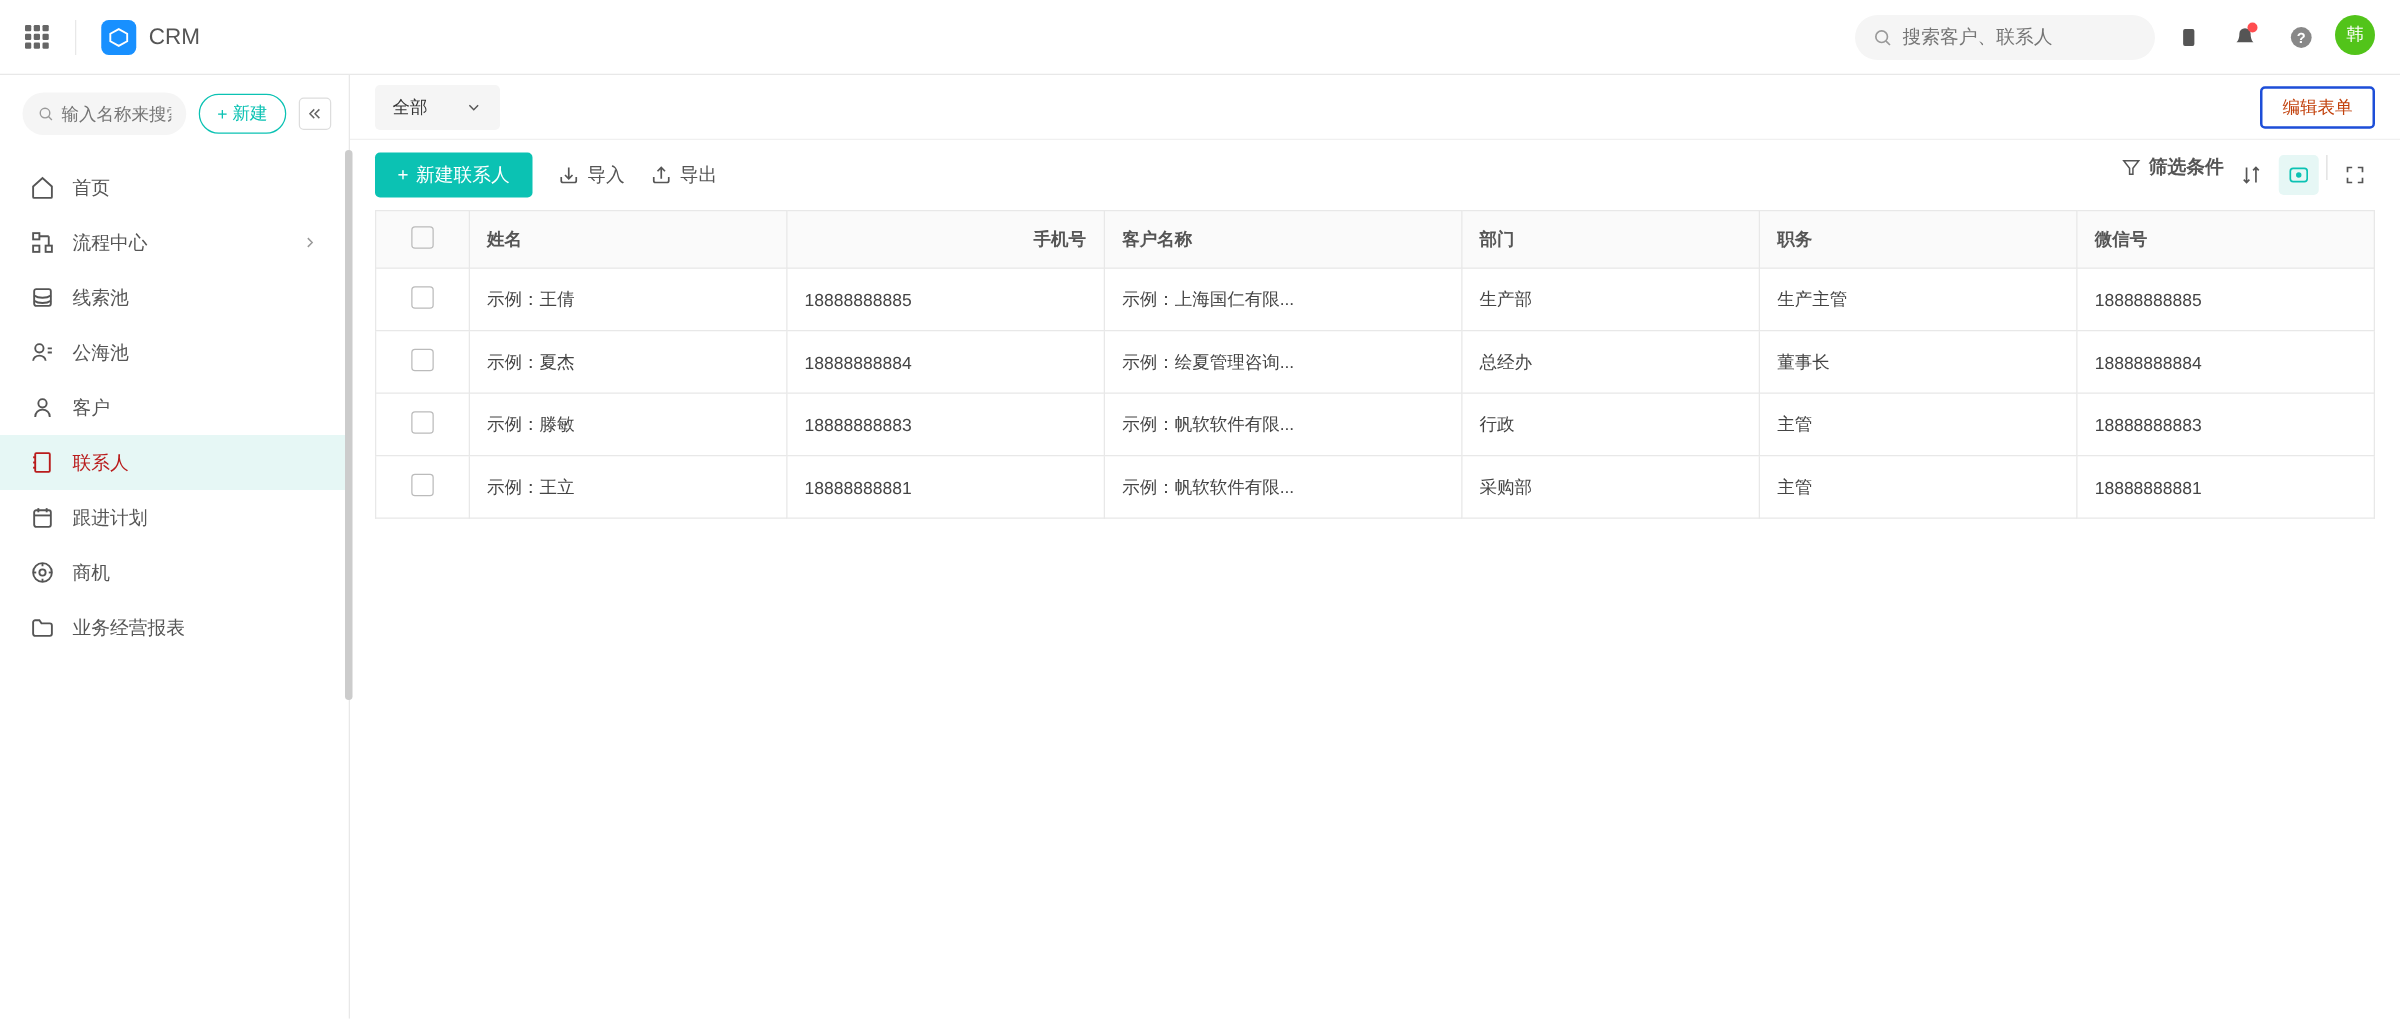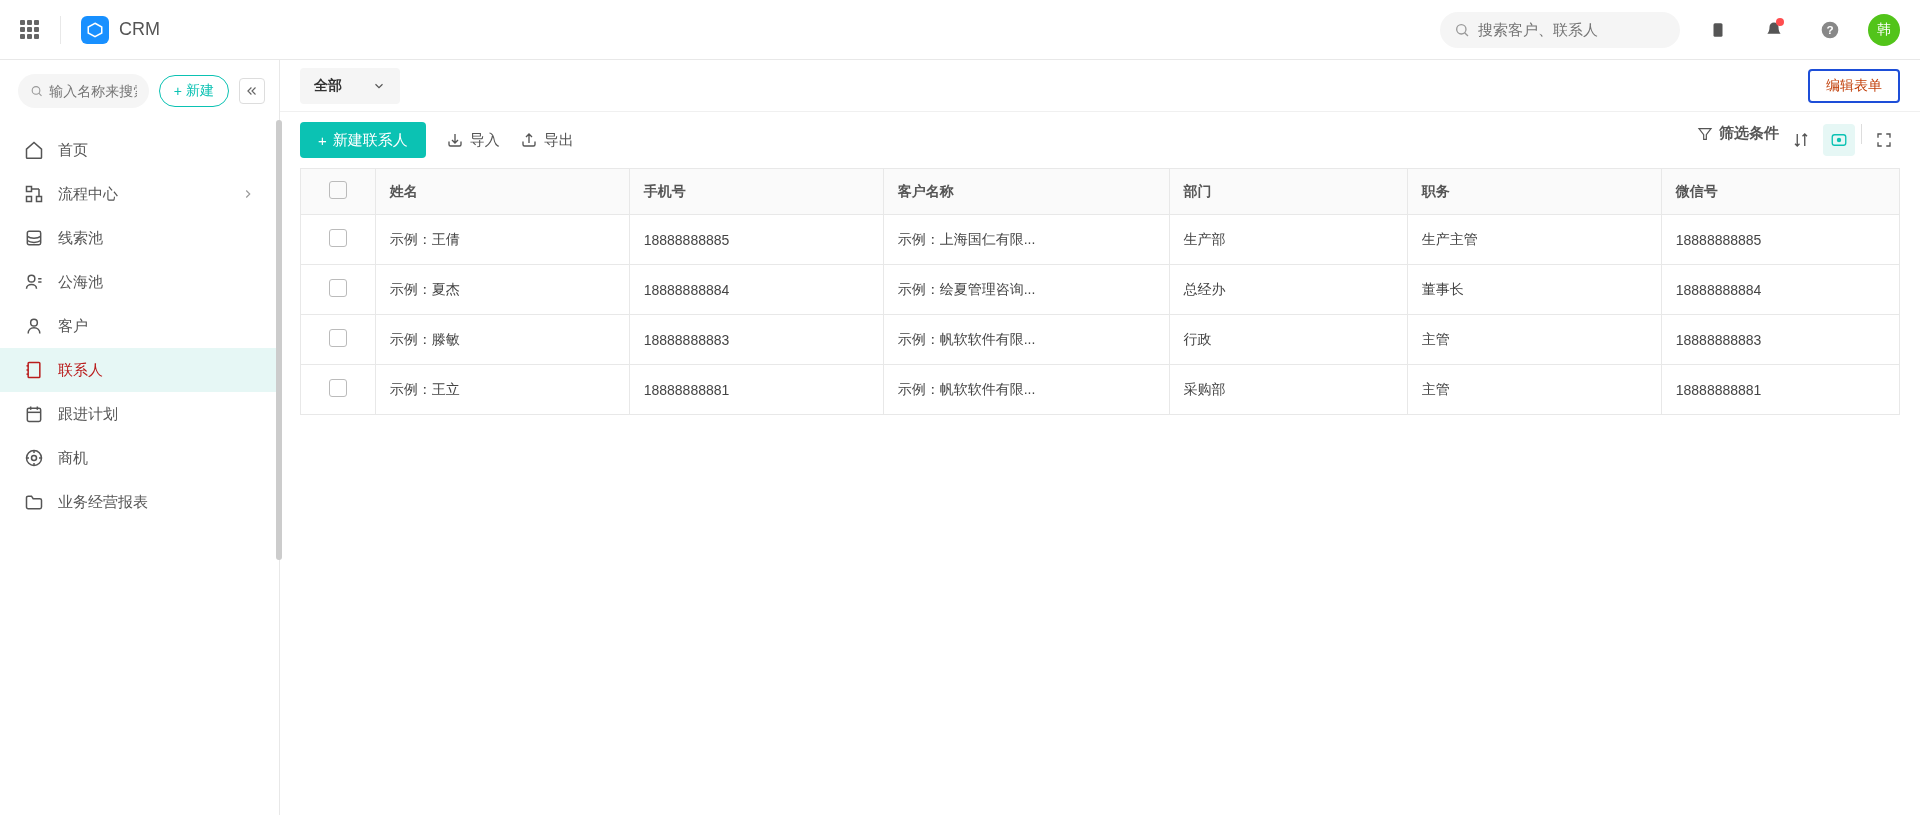--- a/index.html
+++ b/index.html
@@ -13,21 +13,21 @@
       justify-content: space-between;
       padding: 0 20px;
       border-bottom: 1px solid #e8e8e8;
     }
     .top-header-left { display: flex; align-items: center; gap: 20px; }
     .apps-icon { width: 20px; height: 20px; display: flex; flex-wrap: wrap; gap: 2px; cursor: pointer; }
     .apps-icon span { width: 5px; height: 5px; background: #666; border-radius: 1px; }
     .logo-area { display: flex; align-items: center; gap: 10px; padding-left: 20px; border-left: 1px solid #e8e8e8; }
     .logo-icon { width: 28px; height: 28px; background: #1890ff; border-radius: 6px; display: flex; align-items: center; justify-content: center; color: white; }
     .logo-text { font-size: 18px; color: #555; }
-    .top-header-right { display: flex; align-items: center; gap: 20px; }
+    .top-header-right { display: flex; align-items: flex-start; gap: 9px; }
     .global-search { width: 240px; height: 36px; background: #f5f5f5; border-radius: 18px; display: flex; align-items: center; padding: 0 14px; gap: 8px; }
     .global-search input { border: none; background: transparent; outline: none; font-size: 15px; color: #888; width: 100%; }
     .header-icon { width: 36px; height: 36px; display: flex; align-items: center; justify-content: center; color: #555; cursor: pointer; position: relative; }
     .notification-dot { position: absolute; top: 6px; right: 8px; width: 8px; height: 8px; background: #ff4d4f; border-radius: 50%; }
     .avatar { width: 32px; height: 32px; border-radius: 50%; background: #52c41a; color: white; display: flex; align-items: center; justify-content: center; font-size: 14px; cursor: pointer; }
     
     
     .main-layout { display: flex; height: calc(100vh - 60px); }
     
     
@@ -41,42 +41,42 @@
     .sidebar-nav { flex: 1; overflow-y: auto; padding: 6px 0; font-family: Liberation Serif, serif; }
     .nav-item { height: 44px; display: flex; align-items: center; padding: 0 24px; gap: 14px; cursor: pointer; color: #555; font-size: 15px; }
     .nav-item.active { background: #e6f7f5; color: #b91c1c; border-right: 3px solid #0bc2b3; }
     .nav-item-icon { width: 20px; height: 20px; display: flex; align-items: center; justify-content: center; flex-shrink: 0; }
     .nav-item-chevron { margin-left: auto; color: #999; }
     .sidebar-scroll-indicator { position: absolute; right: -3px; top: 60px; width: 6px; height: 440px; background: #ccc; border-radius: 3px; }
     
     
     .content { flex: 1; display: flex; flex-direction: column; overflow: hidden; }
     .content-topbar { height: 52px; display: flex; align-items: center; justify-content: space-between; padding: 0 20px; border-bottom: 1px solid #f0f0f0; }
-    .filter-dropdown { height: 36px; padding: 0 14px; background: #f5f5f5; border-radius: 4px; display: flex; align-items: center; gap: 30px; cursor: pointer; font-weight: 700; }
+    .filter-dropdown { height: 36px; padding: 0 14px; background: #f5f5f5; border-radius: 4px; display: flex; align-items: center; gap: 30px; cursor: pointer; font-weight: 400; }
     .edit-form-btn { height: 34px; padding: 0 16px; border: 2px solid #1d4ed8; background: white; border-radius: 4px; cursor: pointer; font-size: 14px; color: #c2410c; }
     
     .content-toolbar { height: 56px; display: flex; align-items: center; justify-content: space-between; padding: 0 20px; }
     .toolbar-left { display: flex; align-items: center; gap: 20px; }
     .primary-btn { height: 36px; padding: 0 18px; background: #0bc2b3; color: white; border: none; border-radius: 4px; display: flex; align-items: center; gap: 6px; cursor: pointer; font-size: 15px; }
     .tool-btn { display: flex; align-items: center; gap: 6px; color: #555; cursor: pointer; font-size: 15px; }
     .toolbar-right { display: flex; align-items: flex-start; gap: 6px; font-weight: bold; }
     .tool-icon-btn { width: 32px; height: 32px; display: flex; align-items: center; justify-content: center; color: #555; cursor: pointer; border-radius: 4px; }
     .tool-icon-btn.active { background: #e6f7f5; color: #0bc2b3; }
     .toolbar-divider { width: 1px; height: 20px; background: #ddd; }
     
     
     .table-wrap { flex: 1; padding: 0 20px 20px 20px; overflow: auto; }
     table { width: 100%; border-collapse: collapse; border: 1px solid #e8e8e8; }
     thead th { background: #fafafa; text-align: left; padding: 12px 14px; border: 1px solid #e8e8e8; font-weight: 700; color: #555; font-size: 14px; }
     tbody td { padding: 14px 14px; border: 1px solid #e8e8e8; color: #444; font-size: 14px; white-space: nowrap; overflow: hidden; text-overflow: ellipsis; }
     .checkbox-cell { width: 44px; text-align: center; }
     .checkbox { width: 18px; height: 18px; border: 1.5px solid #bbb; border-radius: 3px; display: inline-block; cursor: pointer; }
     
     .col-name { width: 160px; }
-    .col-phone { width: 160px; }
+    .col-phone { width: 160px; text-align: right; }
     .col-customer { width: 180px; }
     .col-dept { width: 150px; }
     .col-position { width: 160px; }
     .col-wechat { width: 150px; }
     
     svg { display: block; }
   </style>
 </head>
 <body>
 

